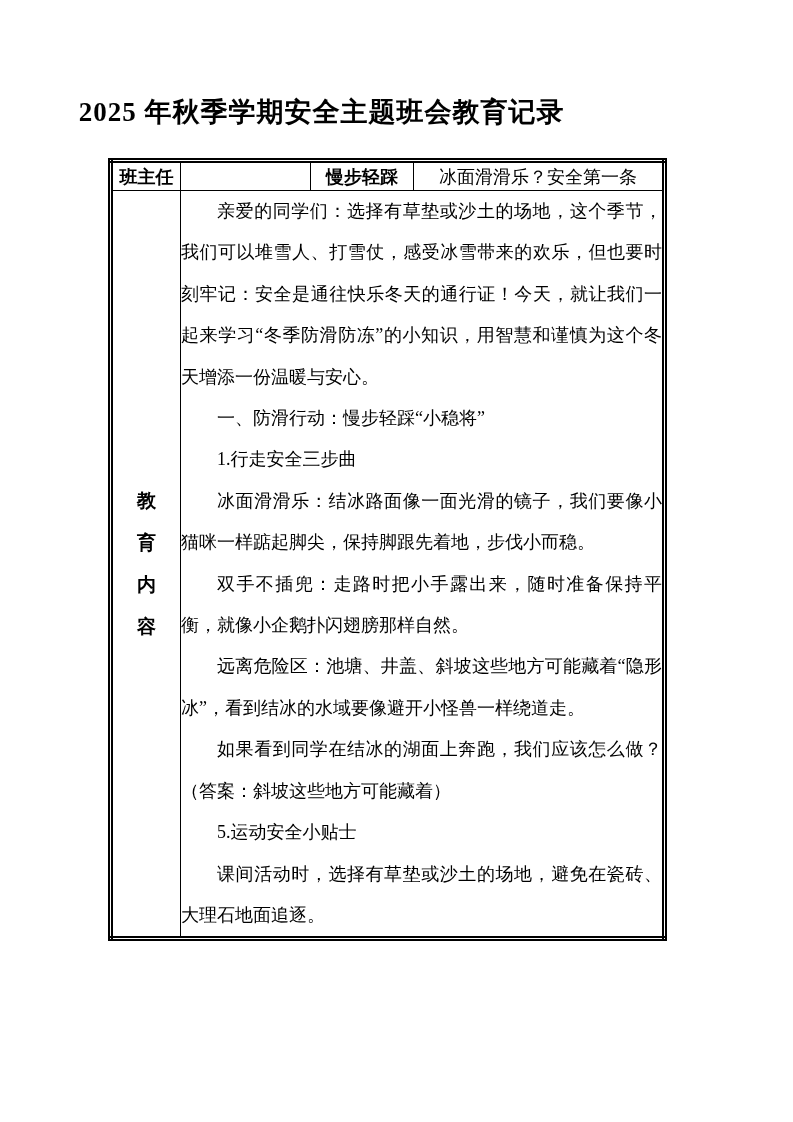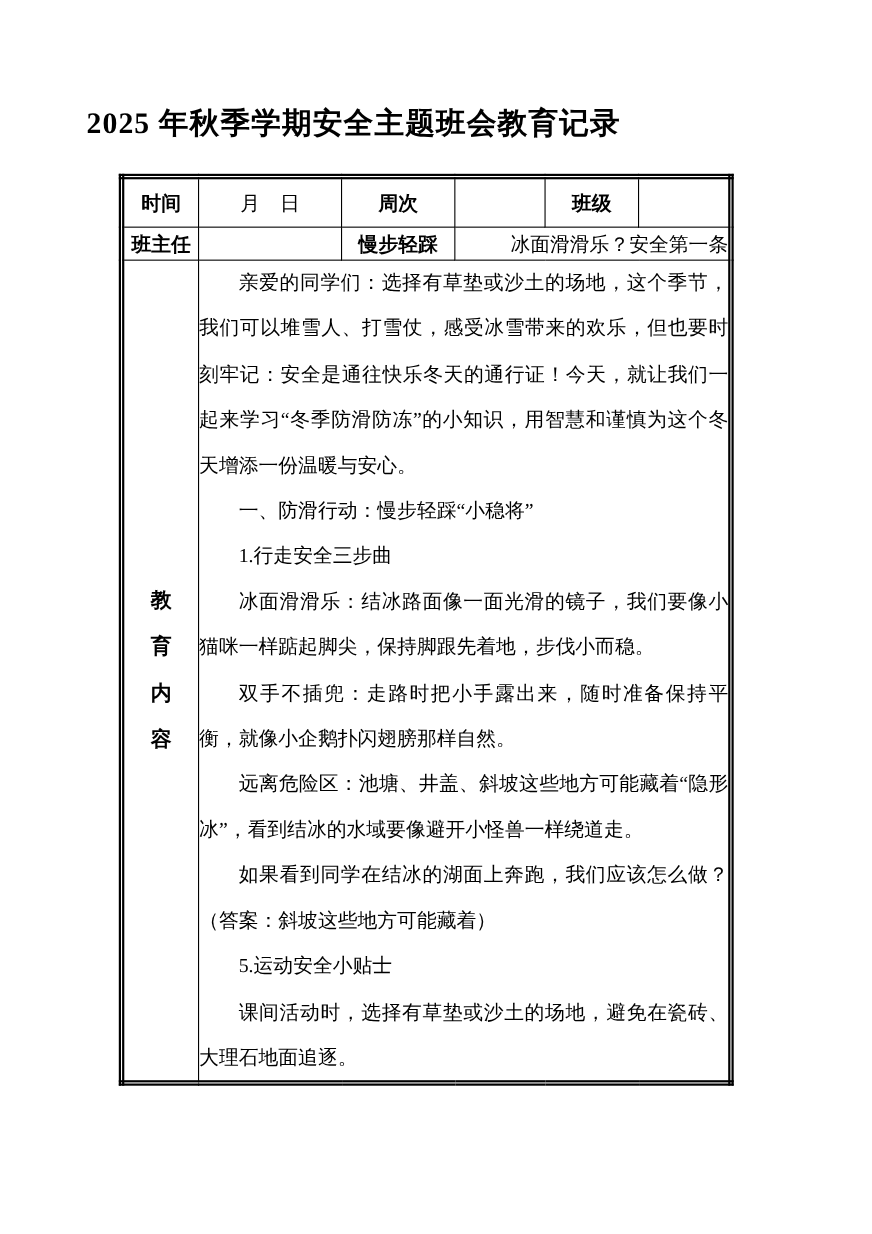--- a/index.html
+++ b/index.html
@@ -29,21 +29,21 @@
   }
   table.record td {
     border: 1px solid #000;
     padding: 0;
     font-size: 18px;
     vertical-align: middle;
     overflow: hidden;
   }
   .hdr  { font-weight: bold; text-align: center; }
   .ctr  { text-align: center; }
-  .theme-val { text-align: right; font-size: 18px; }
+  .theme-val { text-align: center; font-size: 18px; }
   .vlabel-cell { vertical-align: middle; }
   .vlabel {
     display: flex;
     flex-direction: column;
     align-items: center;
     justify-content: center;
     gap: 23px;
     font-weight: bold;
     font-size: 19px;
     line-height: 19px;
@@ -68,28 +68,20 @@
 <table class="record">
   <colgroup>
     <col style="width:70px">
     <col style="width:130px">
     <col style="width:103px">
     <col style="width:82px">
     <col style="width:85px">
     <col style="width:84px">
   </colgroup>
   <tbody>
-      <tr style="height:46px">
-    <td class="hdr">时间</td>
-    <td class="ctr">月　日</td>
-    <td class="hdr">周次</td>
-    <td class="ctr"></td>
-    <td class="hdr">班级</td>
-    <td class="ctr"></td>
-  </tr>
   <tr style="height:30px">
     <td class="hdr">班主任</td>
     <td class="ctr"></td>
     <td class="hdr">慢步轻踩</td>
     <td class="theme-val" colspan="3">冰面滑滑乐？安全第一条</td>
   </tr>
   <tr style="height:745px">
     <td class="vlabel-cell">
       <div class="vlabel">
         <span>教</span>

